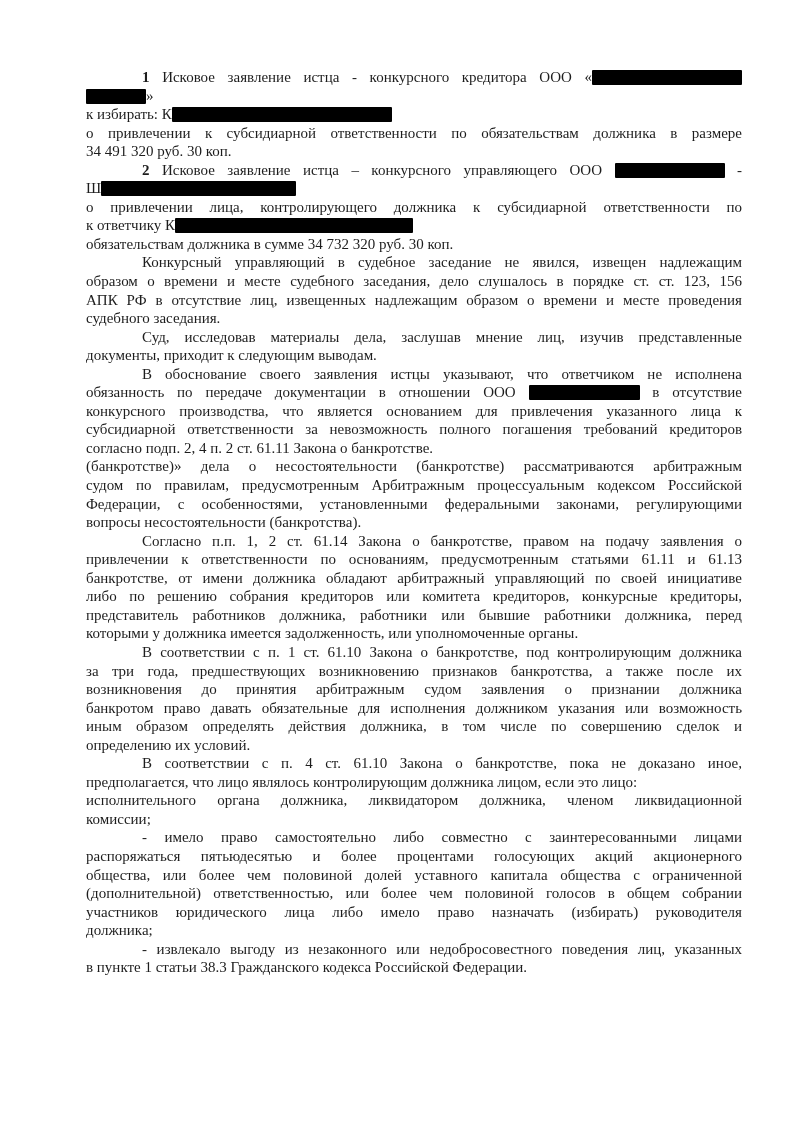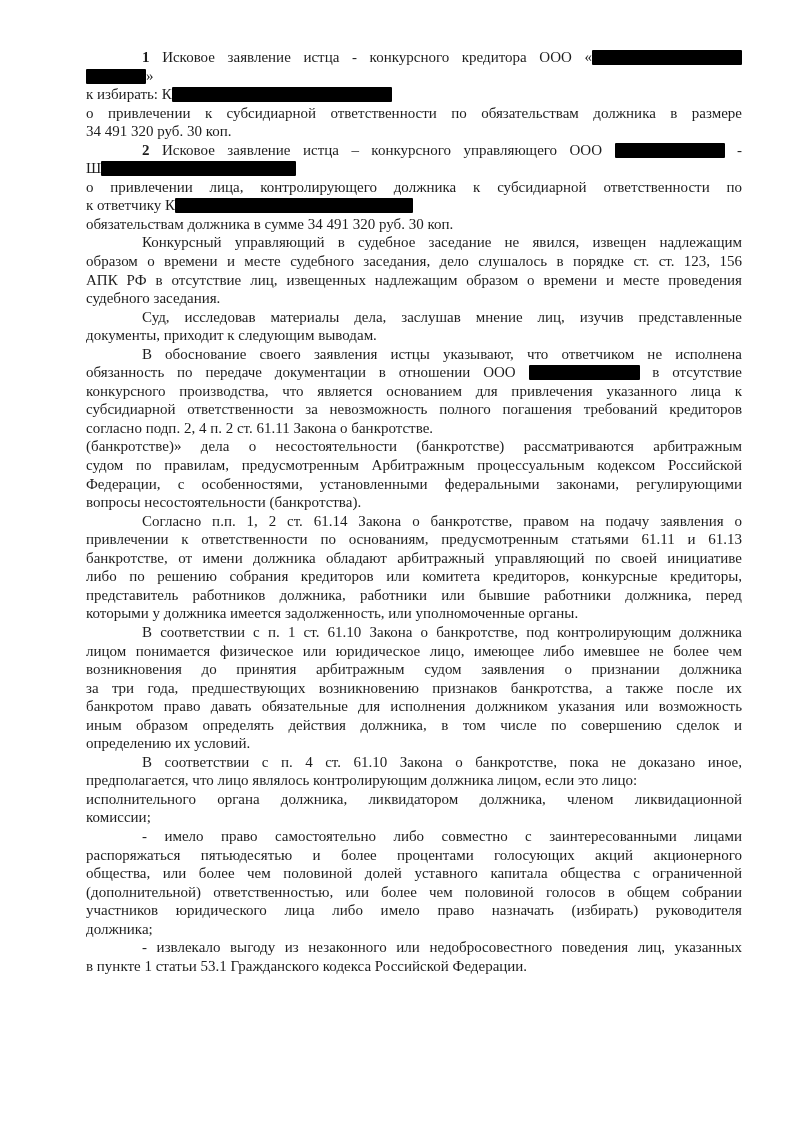--- a/index.html
+++ b/index.html
@@ -10,21 +10,21 @@
   .page {
     position: relative;
     width: 800px;
     height: 1132px;
     background: #ffffff;
     overflow: hidden;
     font-family: "Liberation Serif", "DejaVu Serif", serif;
   }
   .doc-body {
     position: absolute;
-    top: 48px;
+    top: 68px;
     left: 86px;
     width: 656px;
     color: #1f1f1f;
     font-size: 15px;
     line-height: 18.55px;
     filter: blur(0.26px) contrast(1.02);
   }
   .line {
     min-height: 18.55px;
     text-align: left;
@@ -55,21 +55,21 @@
   <div class="doc-body">
       <div class="line ind just"><span class="bold">1</span><span> Исковое заявление истца - конкурсного кредитора ООО «</span><span class="redact" style="width: 150px; background: rgb(0, 0, 0);"></span></div>
       <div class="line"><span class="redact" style="width: 60px; background: rgb(0, 0, 0);"></span><span>»</span></div>
       <div class="line"><span>к избирать: К</span><span class="redact" style="width: 220px; background: rgb(0, 0, 0);"></span></div>
       <div class="line just"><span>о привлечении к субсидиарной ответственности по обязательствам должника в размере</span></div>
       <div class="line"><span>34 491 320 руб. 30 коп.</span></div>
       <div class="line ind just"><span class="bold">2</span><span> Исковое заявление истца – конкурсного управляющего ООО </span><span class="redact" style="width: 110px; background: rgb(0, 0, 0);"></span><span> -</span></div>
       <div class="line"><span>Ш</span><span class="redact" style="width: 195px; background: rgb(0, 0, 0);"></span></div>
       <div class="line just"><span>о привлечении лица, контролирующего должника к субсидиарной ответственности по</span></div>
       <div class="line"><span>к ответчику К</span><span class="redact" style="width: 238px; background: rgb(0, 0, 0);"></span></div>
-      <div class="line"><span>обязательствам должника в сумме 34 491 320 руб. 30 коп.</span></div>
+      <div class="line"><span>обязательствам должника в сумме 34 732 320 руб. 30 коп.</span></div>
       <div class="line ind just"><span>Конкурсный управляющий в судебное заседание не явился, извещен надлежащим</span></div>
       <div class="line just"><span>образом о времени и месте судебного заседания, дело слушалось в порядке ст. ст. 123, 156</span></div>
       <div class="line just"><span>АПК РФ в отсутствие лиц, извещенных надлежащим образом о времени и месте проведения</span></div>
       <div class="line"><span>судебного заседания.</span></div>
       <div class="line ind just"><span>Суд, исследовав материалы дела, заслушав мнение лиц, изучив представленные</span></div>
       <div class="line"><span>документы, приходит к следующим выводам.</span></div>
       <div class="line ind just"><span>В обоснование своего заявления истцы указывают, что ответчиком не исполнена</span></div>
       <div class="line just"><span>обязанность по передаче документации в отношении ООО </span><span class="redact" style="width: 111px; background: rgb(0, 0, 0);"></span><span> в отсутствие</span></div>
       <div class="line just"><span>конкурсного производства, что является основанием для привлечения указанного лица к</span></div>
       <div class="line just"><span>субсидиарной ответственности за невозможность полного погашения требований кредиторов</span></div>
@@ -78,32 +78,31 @@
       <div class="line just"><span>судом по правилам, предусмотренным Арбитражным процессуальным кодексом Российской</span></div>
       <div class="line just"><span>Федерации, с особенностями, установленными федеральными законами, регулирующими</span></div>
       <div class="line"><span>вопросы несостоятельности (банкротства).</span></div>
       <div class="line ind just"><span>Согласно п.п. 1, 2 ст. 61.14 Закона о банкротстве, правом на подачу заявления о</span></div>
       <div class="line just"><span>привлечении к ответственности по основаниям, предусмотренным статьями 61.11 и 61.13</span></div>
       <div class="line just"><span>банкротстве, от имени должника обладают арбитражный управляющий по своей инициативе</span></div>
       <div class="line just"><span>либо по решению собрания кредиторов или комитета кредиторов, конкурсные кредиторы,</span></div>
       <div class="line just"><span>представитель работников должника, работники или бывшие работники должника, перед</span></div>
       <div class="line"><span>которыми у должника имеется задолженность, или уполномоченные органы.</span></div>
       <div class="line ind just"><span>В соответствии с п. 1 ст. 61.10 Закона о банкротстве, под контролирующим должника</span></div>
-      <div class="line just"><span>лицом понимается физическое или юридическое лицо, имеющее либо имевшее не более чем</span></div>
+      <div class="line just"><span>за три года, предшествующих возникновению признаков банкротства, а также после их</span></div>
       <div class="line just"><span>возникновения до принятия арбитражным судом заявления о признании должника</span></div>
-      <div class="line just"><span>за три года, предшествующих возникновению признаков банкротства, а также после их</span></div>
       <div class="line just"><span>банкротом право давать обязательные для исполнения должником указания или возможность</span></div>
       <div class="line just"><span>иным образом определять действия должника, в том числе по совершению сделок и</span></div>
       <div class="line"><span>определению их условий.</span></div>
       <div class="line ind just"><span>В соответствии с п. 4 ст. 61.10 Закона о банкротстве, пока не доказано иное,</span></div>
       <div class="line"><span>предполагается, что лицо являлось контролирующим должника лицом, если это лицо:</span></div>
       <div class="line just"><span>исполнительного органа должника, ликвидатором должника, членом ликвидационной</span></div>
       <div class="line"><span>комиссии;</span></div>
       <div class="line ind just"><span>- имело право самостоятельно либо совместно с заинтересованными лицами</span></div>
       <div class="line just"><span>распоряжаться пятьюдесятью и более процентами голосующих акций акционерного</span></div>
       <div class="line just"><span>общества, или более чем половиной долей уставного капитала общества с ограниченной</span></div>
       <div class="line just"><span>(дополнительной) ответственностью, или более чем половиной голосов в общем собрании</span></div>
       <div class="line just"><span>участников юридического лица либо имело право назначать (избирать) руководителя</span></div>
       <div class="line"><span>должника;</span></div>
       <div class="line ind just"><span>- извлекало выгоду из незаконного или недобросовестного поведения лиц, указанных</span></div>
-      <div class="line"><span>в пункте 1 статьи 53.1 Гражданского кодекса Российской Федерации.</span></div>
+      <div class="line"><span>в пункте 1 статьи 38.3 Гражданского кодекса Российской Федерации.</span></div>
     </div>
 </div>
 
 </body></html>

